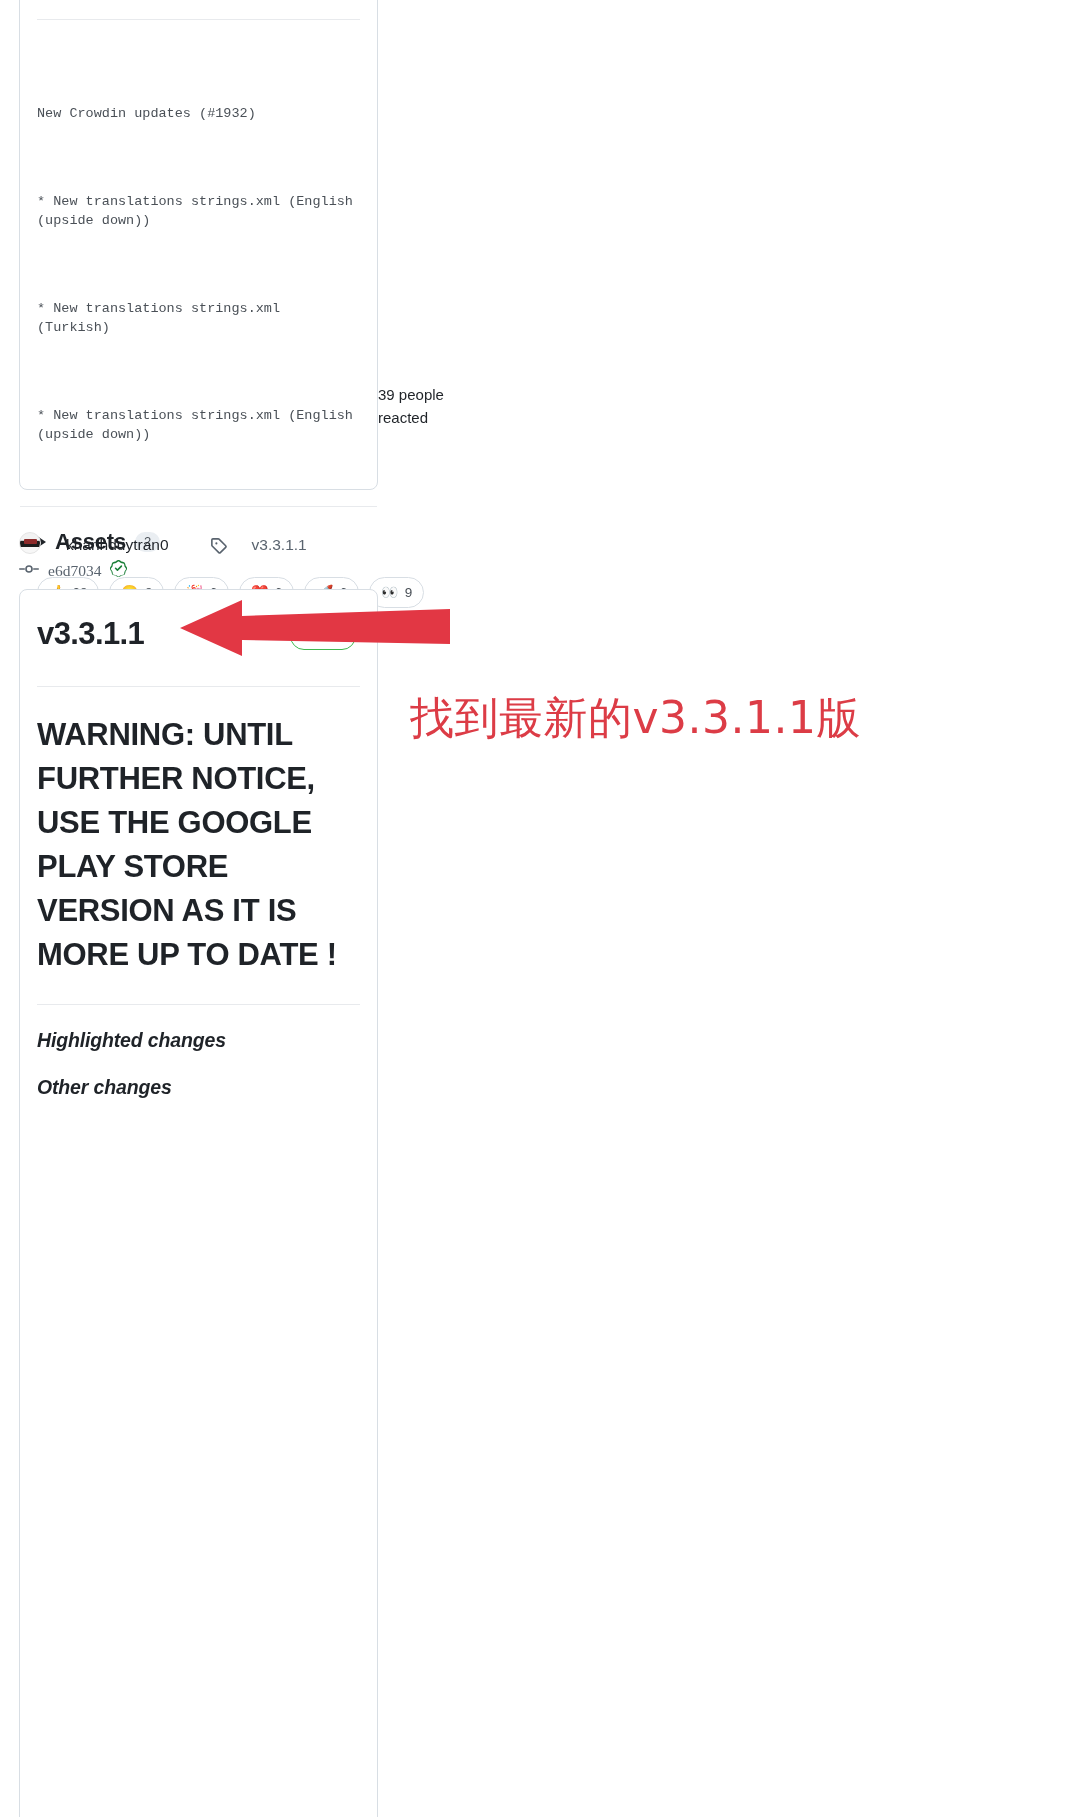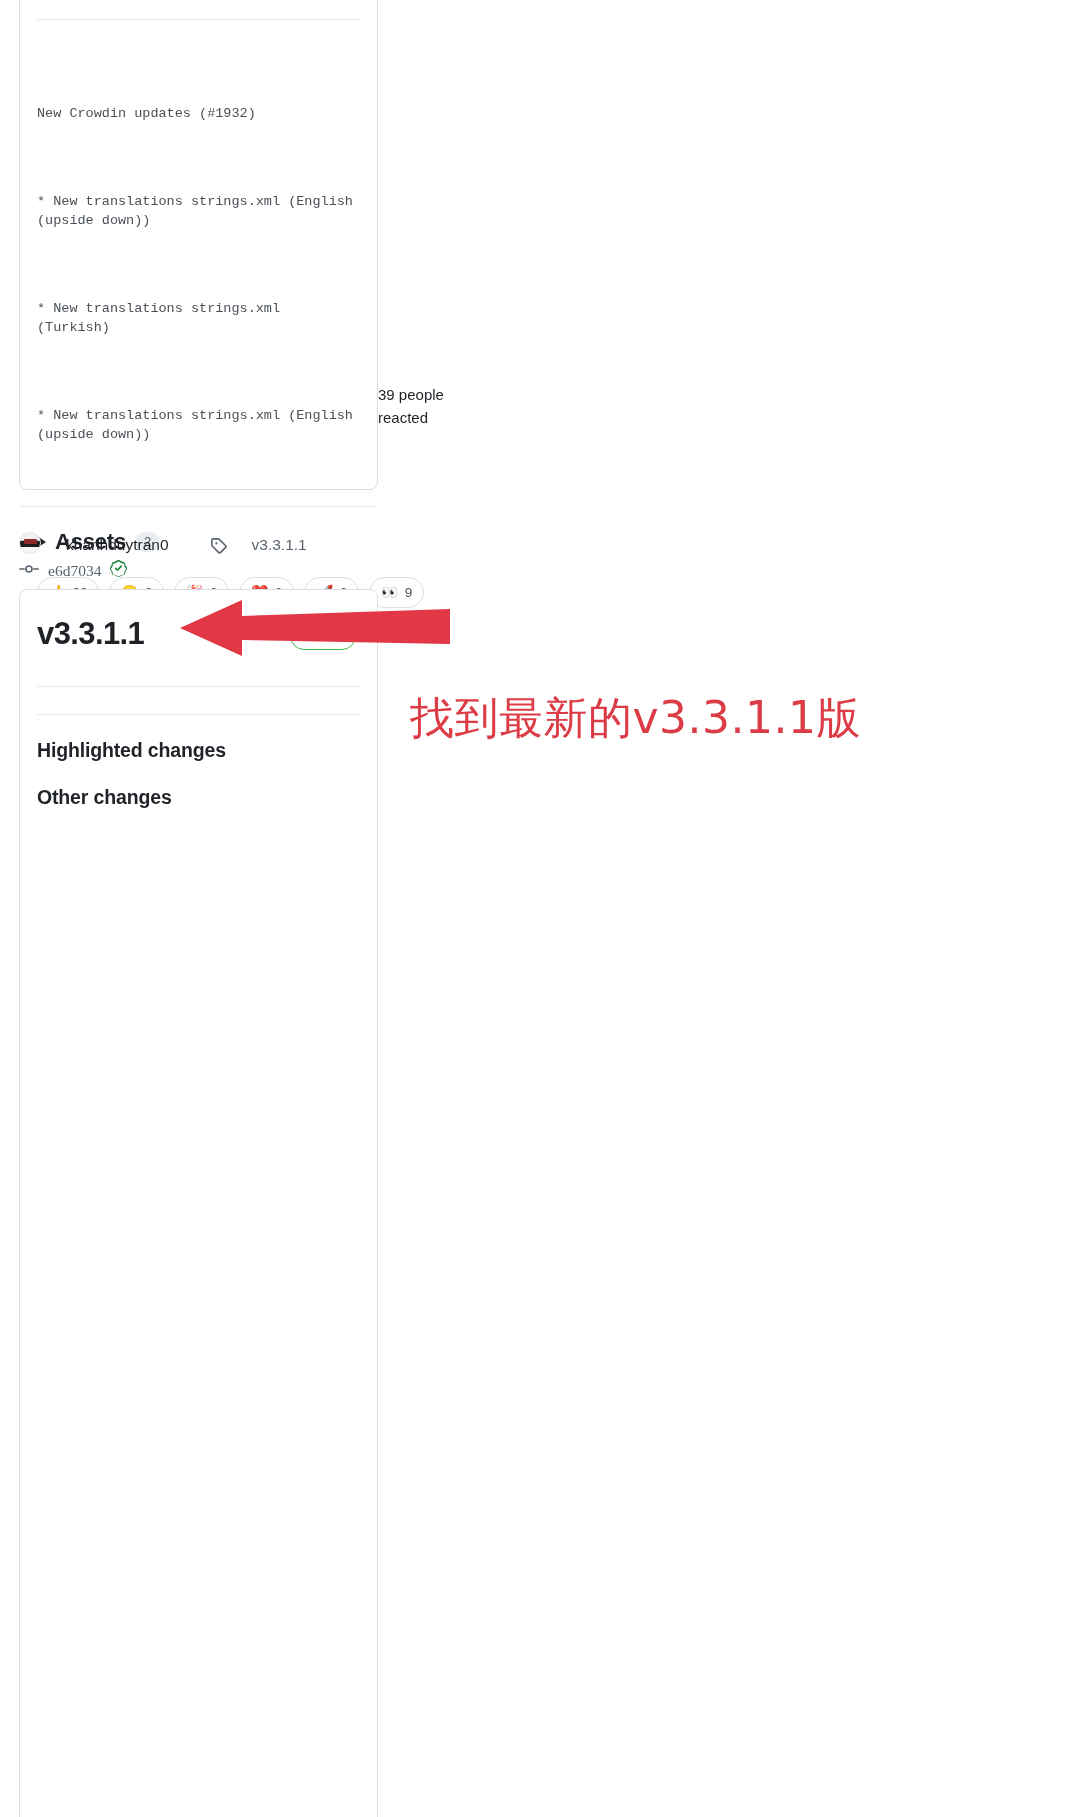--- a/index.html
+++ b/index.html
@@ -210,20 +210,21 @@
     height: 1px;
     background: #e8eaed;
   }
 
   .h3 {
     margin: 24px 17px 0 17px;
     font-size: 19.5px;
     font-weight: 700;
     letter-spacing: -0.15px;
     color: #1f2328;
+    font-style: italic;
   }
   ul.changes {
     margin: 14px 17px 0 17px;
     padding-left: 19px;
     font-size: 16.5px;
     line-height: 30px;
     color: #1f2328;
   }
   ul.changes li { margin-bottom: 0px; padding-left: 3px; }
 
@@ -331,20 +332,21 @@
 
 <div class="card" id="release-card">
 
   <div class="rel-head">
     <span class="rel-title">v3.3.1.1</span>
     <span class="latest-badge">Latest</span>
   </div>
 
   <div class="rel-divider"></div>
 
+  <div class="warn">WARNING: UNTIL FURTHER NOTICE, USE THE GOOGLE PLAY STORE VERSION AS IT IS MORE UP TO DATE !</div>
 
   <div class="warn-divider"></div>
 
   <div class="h3">Highlighted changes</div>
 
   <div class="h3" style="margin-top:24px;">Other changes</div>
 </div>
 
 <svg id="arrow-annotation" viewBox="0 0 270 60" preserveAspectRatio="none" aria-hidden="true">
   <polygon points="0,30 62,2 62,18 270,11 270,46 62,42 62,58" fill="#e23744"></polygon>

